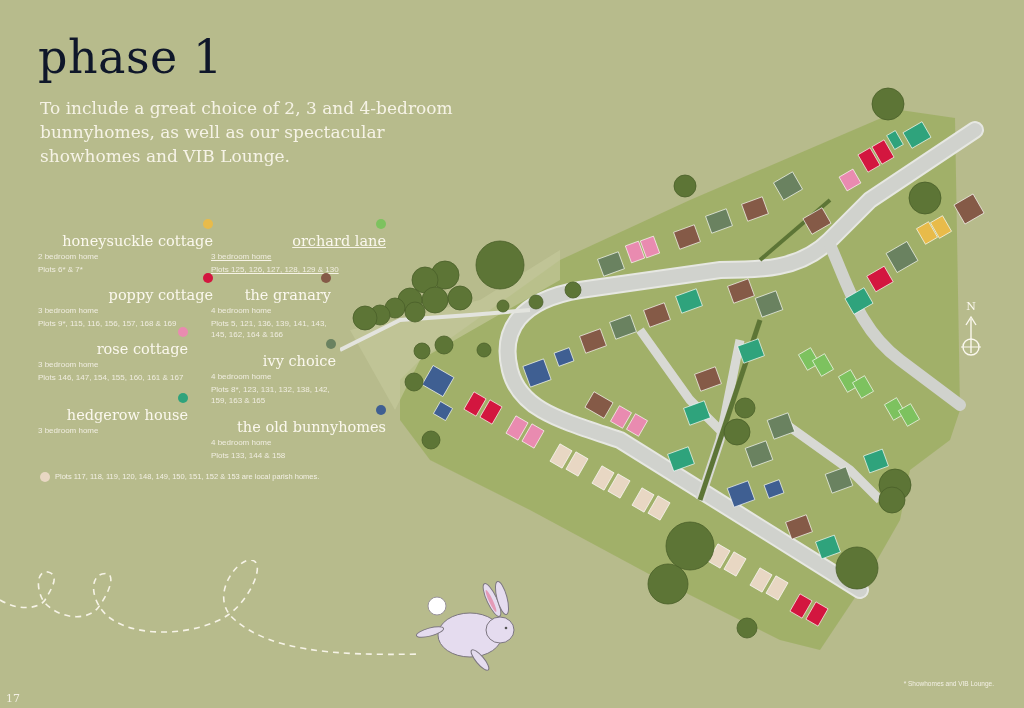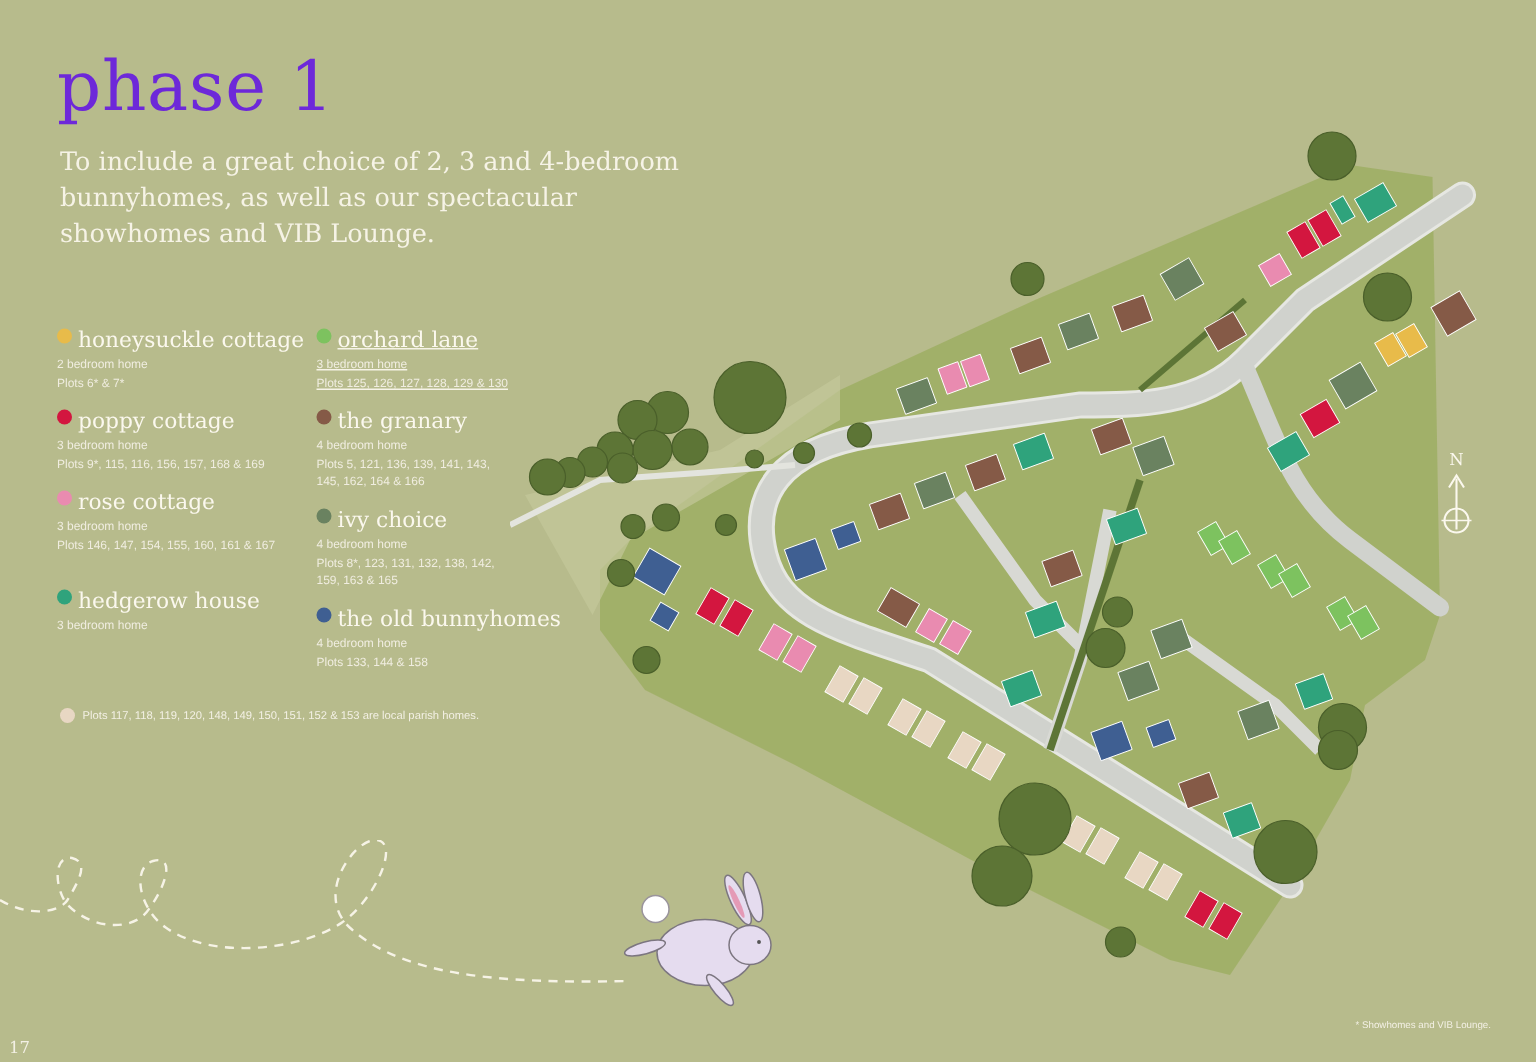--- a/index.html
+++ b/index.html
@@ -3,29 +3,29 @@
 <meta charset="utf-8">
 <style>
   html, body { margin:0; padding:0; }
   body {
     width:1024px; height:708px; overflow:hidden; position:relative;
     background:#b7bb8c; font-family:"Liberation Sans", sans-serif; color:#f6f3e6;
   }
   .title {
     position:absolute; left:38px; top:30px; margin:0;
     font-family:"DejaVu Serif", serif; font-weight:normal;
-    font-size:46px; letter-spacing:0.5px; color:#6d28d9;
+    font-size:46px; letter-spacing:0.5px; color:#0f172a;
   }
   .intro {
     position:absolute; left:40px; top:96px; width:430px; margin:0;
     font-family:"DejaVu Serif", serif; font-size:17px; line-height:24px; color:#f6f3e6;
   }
   .legend { position:absolute; }
   .legend-item { position:absolute; width:175px; }
-  .legend-item .head { display:flex; align-items:flex-start; gap:4px; }
+  .legend-item .head { display:flex; align-items:flex-end; gap:4px;flex-direction:column; }
   .dot { width:10px; height:10px; border-radius:50%; display:inline-block; flex:none; }
   .legend-item .name { font-family:"DejaVu Serif", serif; font-size:14.5px; color:#fbf8ee; white-space:nowrap; }
   .legend-item .sub { font-size:8px; line-height:11px; color:#f0ede0; margin-top:2px; }
   .note { position:absolute; left:40px; top:472px; display:flex; align-items:flex-start; gap:5px; font-size:7.5px; color:#f3f0e4; }
   .footnote { position:absolute; right:30px; top:680px; font-size:6.5px; color:#f3f0e4; }
   .page-num { position:absolute; left:6px; top:692px; font-family:"DejaVu Serif", serif; font-size:11px; color:#f3f0e4; }
   .map { position:absolute; left:340px; top:80px; width:684px; height:600px; }
   .compass { position:absolute; left:958px; top:300px; width:26px; height:64px; }
   .compass .n { font-family:"DejaVu Serif", serif; font-size:11px; color:#fbf8ee; text-align:center; display:block; }
   .bunny-trail { position:absolute; left:0; top:560px; width:560px; height:140px; }

